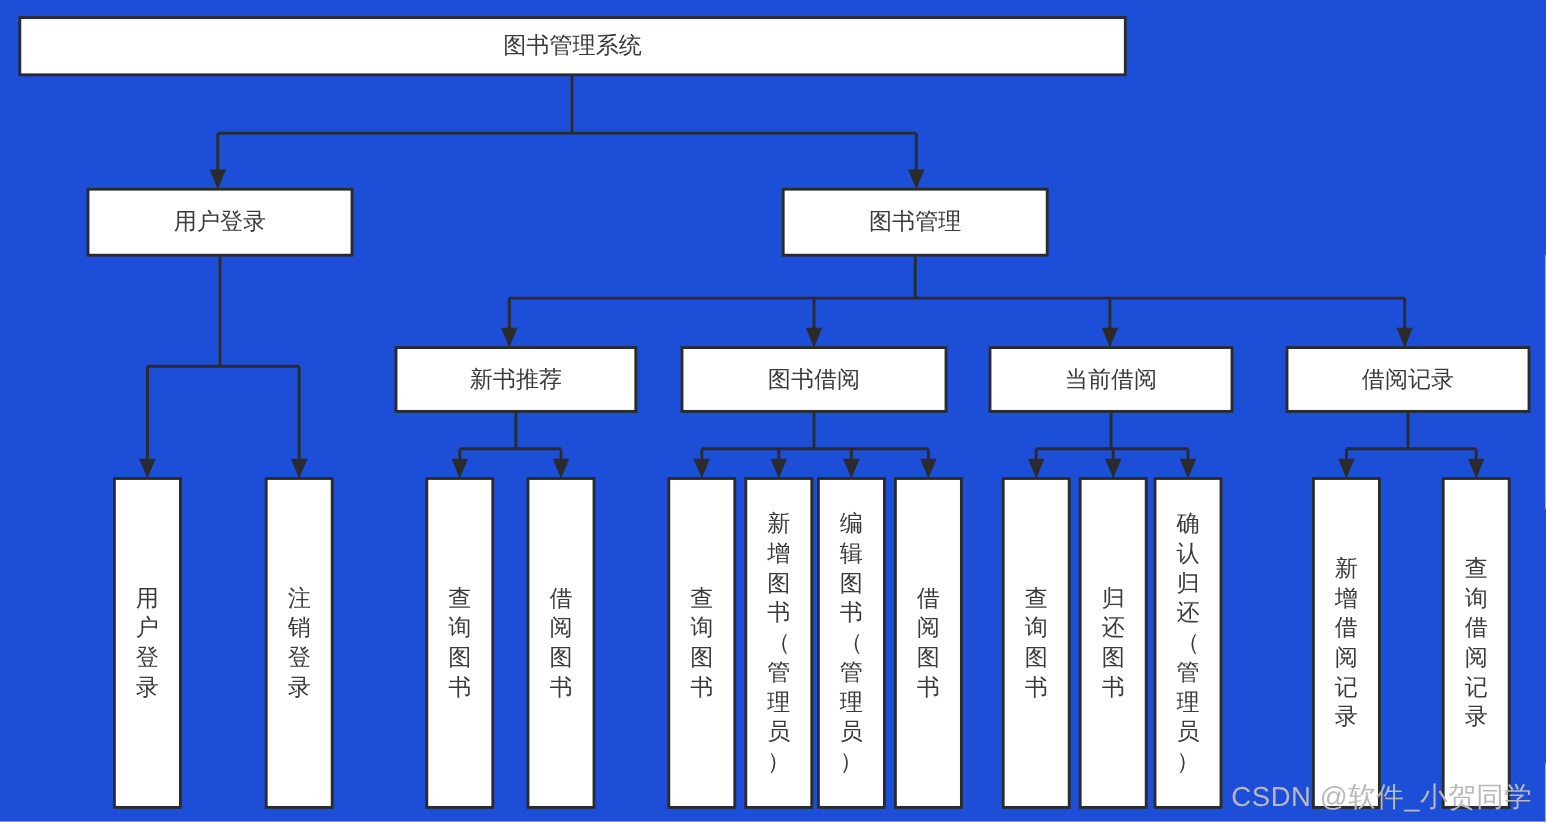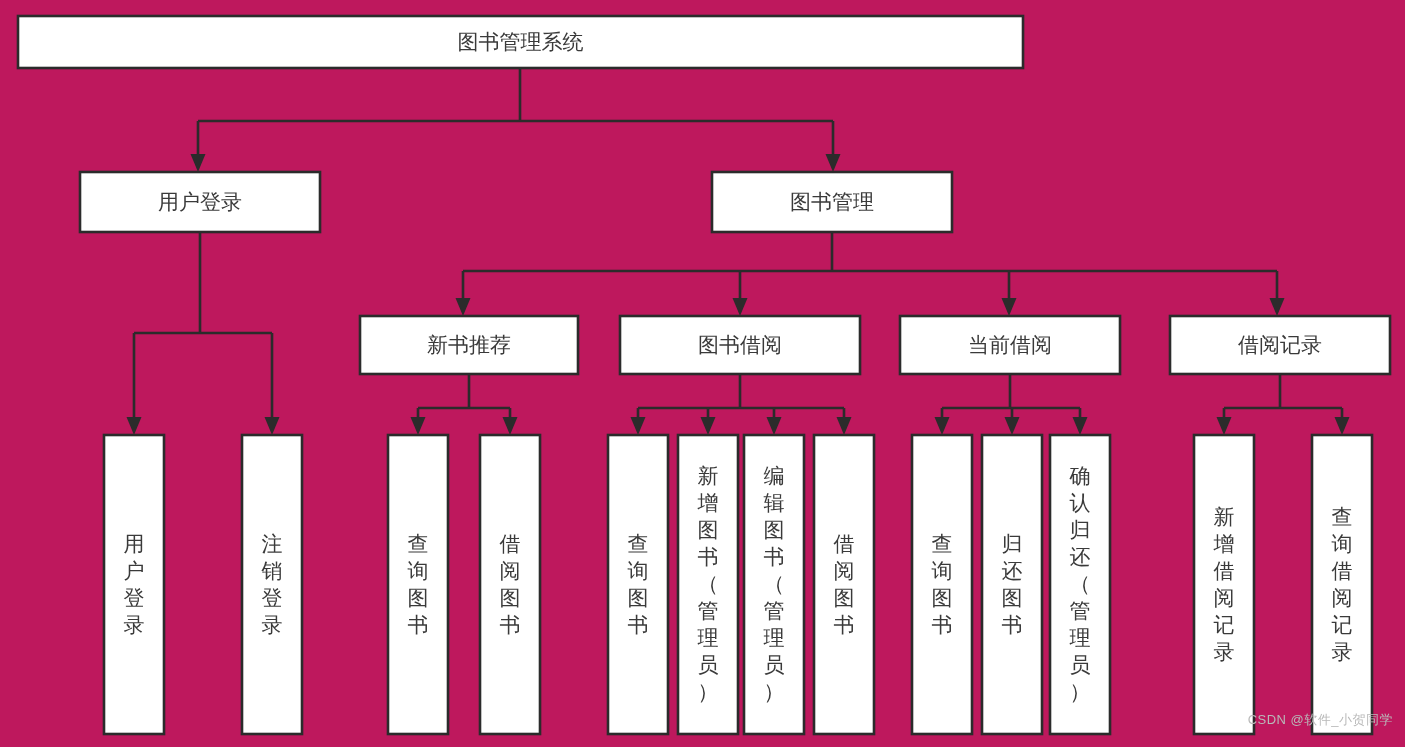--- a/index.html
+++ b/index.html
@@ -8,21 +8,21 @@
     padding: 0;
     background: #ffffff;
   }
   body {
     font-family: "Liberation Sans", "DejaVu Sans", sans-serif;
   }
   #diagram-root {
     position: relative;
     width: 1405px;
     height: 747px;
-    background: #be185d;
+    background: #1d4ed8;
     overflow: hidden;
   }
   svg.diagram-canvas {
     position: absolute;
     left: 0;
     top: 0;
     width: 1405px;
     height: 747px;
     display: block;
   }
@@ -50,23 +50,23 @@
   }
   .node-label-vertical {
     fill: #3a3a3a;
     font-family: "Liberation Sans", "DejaVu Sans", sans-serif;
     font-size: 21px;
     text-anchor: middle;
   }
   .watermark-text {
     position: absolute;
     right: 12px;
-    bottom: 18px;
-    font-family: "Liberation Sans", "DejaVu Sans", sans-serif;
-    font-size: 13px;
+    bottom: 6px;
+    font-family: "Liberation Sans", "DejaVu Sans", sans-serif;
+    font-size: 25px;
     color: #b9b9b9;
     white-space: nowrap;
     letter-spacing: 0.5px;
     pointer-events: none;
   }
 </style>
 </head>
 <body>
 
 <div id="diagram-root">

